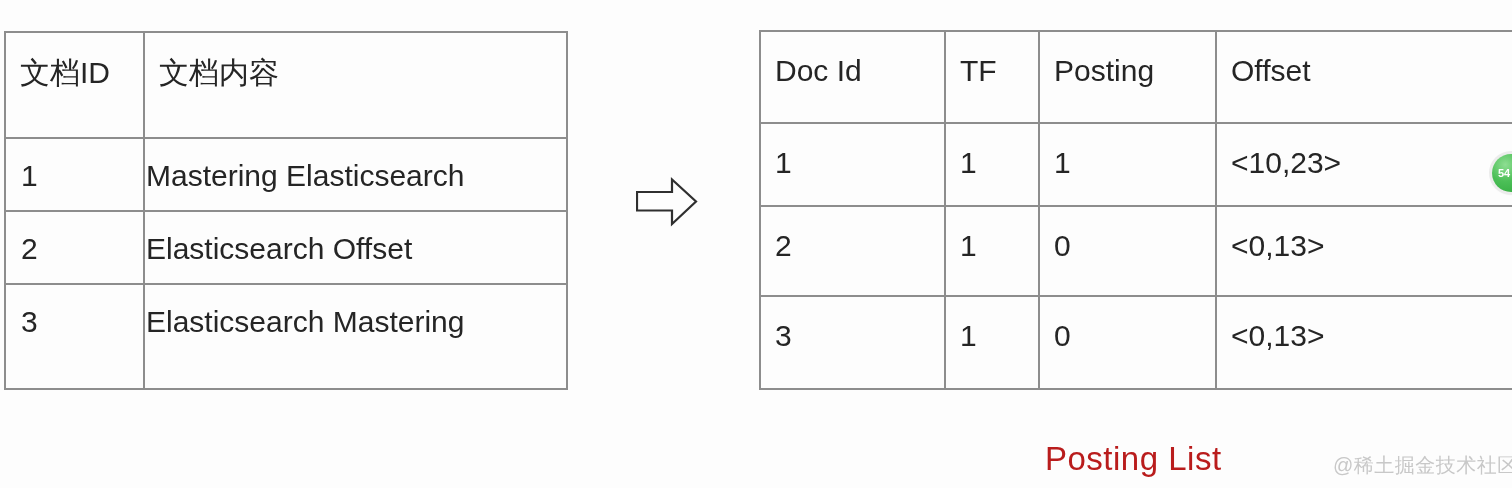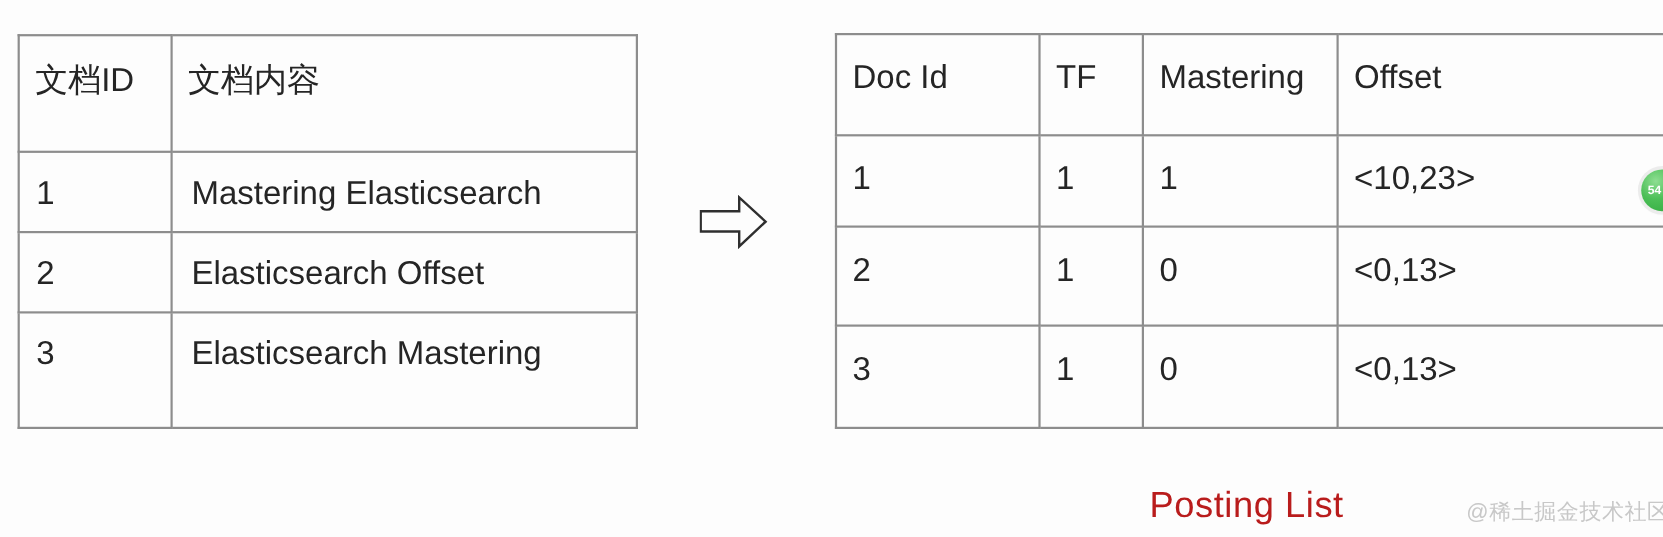--- a/index.html
+++ b/index.html
@@ -21,31 +21,31 @@
     vertical-align:top;
     text-align:left;
     font-weight:400;
     font-size:30px;
     padding:20px 8px 0 14px;
     overflow:hidden;
     white-space:nowrap;
   }
   .doc-table {
     position:absolute;
-    left:16px; top:31px;
+    left:4px; top:31px;
     width:562px;
   }
   .doc-table col.c0 { width:139px; }
   .doc-table col.c1 { width:423px; }
   .doc-table tr.hdr    { height:106px; }
   .doc-table tr.r0     { height:73px; }
   .doc-table tr.r1     { height:73px; }
   .doc-table tr.r2     { height:105px; }
   .doc-table td { padding-left:15px; }
-  .doc-table td.c1x { padding-left:17px;border-radius:26px; }
+  .doc-table td.c1x { padding-left:1px;border-radius:26px; }
 
   .posting-table {
     position:absolute;
     left:759px; top:30px;
     width:757px; 
   }
   .posting-table col.c0 { width:185px; }
   .posting-table col.c1 { width:94px; }
   .posting-table col.c2 { width:177px; }
   .posting-table tr.hdr { height:92px; }
@@ -127,21 +127,21 @@
   <colgroup>
       <col class="c0">
       <col class="c1">
       <col class="c2">
       <col>
     </colgroup>
   <tbody>
       <tr class="hdr">
     <th>Doc Id</th>
     <th>TF</th>
-    <th>Mastering</th>
+    <th>Posting</th>
     <th>Offset</th>
   </tr>
   <tr class="r0">
     <td>1</td>
     <td>1</td>
     <td>1</td>
     <td>&lt;10,23&gt;</td>
   </tr>
   <tr class="r1">
     <td>2</td>

